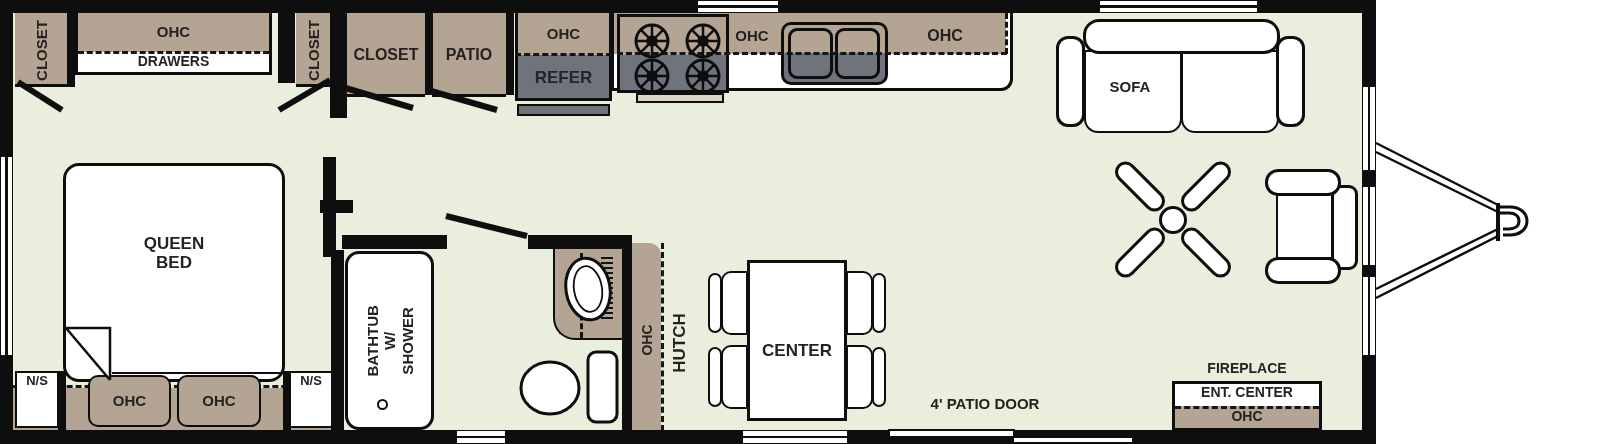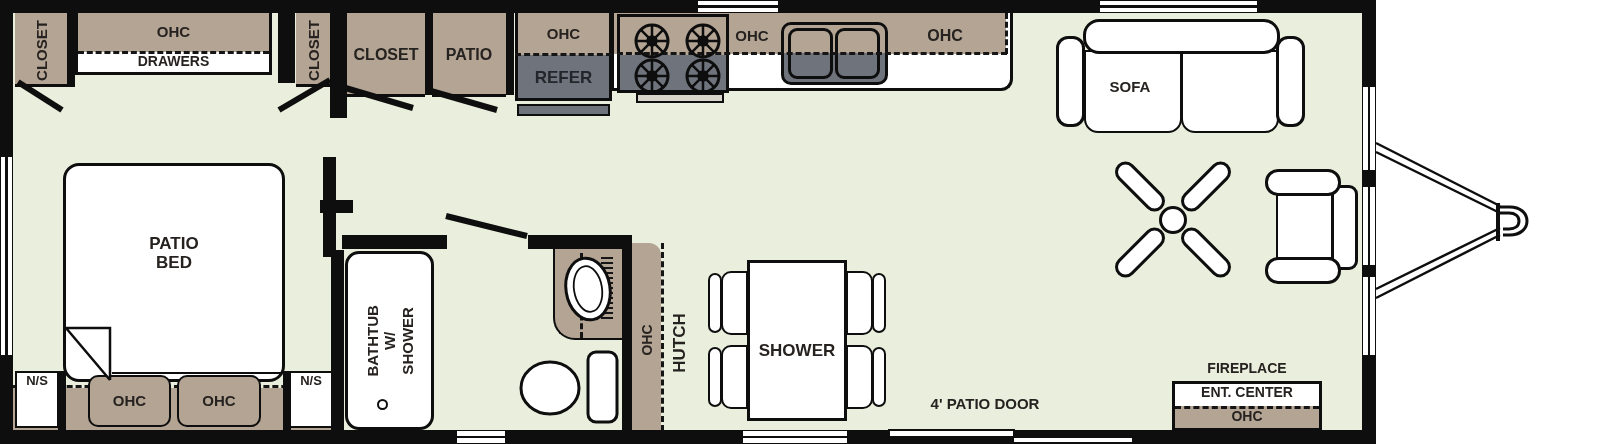--- a/index.html
+++ b/index.html
@@ -162,21 +162,21 @@
   <div class="abs lbl" style="left:712px;top:19px;width:80px;height:34px;font-size:15px;">
       <span>OHC</span>
     </div>
   <div class="abs lbl" style="left:905px;top:19px;width:80px;height:34px;font-size:16px;">
       <span>OHC</span>
     </div>
   <div class="abs lbl" style="left:1088px;top:76px;width:84px;height:22px;font-size:15px;">
       <span>SOFA</span>
     </div>
   <div class="abs lbl wrap" style="left:133px;top:226px;width:82px;height:56px;font-size:17px;">
-      <span style="width:70px;">PATIO BED</span>
+      <span style="width:70px;">QUEEN BED</span>
     </div>
   <div class="abs lbl" style="left:16px;top:372px;width:42px;height:18px;font-size:13px;">
       <span>N/S</span>
     </div>
   <div class="abs lbl" style="left:290px;top:372px;width:42px;height:18px;font-size:13px;">
       <span>N/S</span>
     </div>
   <div class="abs lbl" style="left:88px;top:375px;width:83px;height:52px;font-size:15px;">
       <span>OHC</span>
     </div>
@@ -189,21 +189,21 @@
   <div class="abs vlabel-cw" style="left:584px;top:268px;width:20px;height:44px;font-size:12px;">
       <span>MED</span>
     </div>
   <div class="abs vlabel" style="left:632px;top:305px;width:29px;height:70px;font-size:14px;">
       <span>OHC</span>
     </div>
   <div class="abs vlabel" style="left:664px;top:300px;width:32px;height:85px;font-size:17px;">
       <span>HUTCH</span>
     </div>
   <div class="abs lbl" style="left:750px;top:341px;width:94px;height:20px;font-size:17px;">
-      <span>SHOWER</span>
+      <span>CENTER</span>
     </div>
   <div class="abs lbl" style="left:895px;top:395px;width:180px;height:18px;font-size:15px;">
       <span>4' PATIO DOOR</span>
     </div>
   <div class="abs lbl" style="left:1187px;top:360px;width:120px;height:17px;font-size:14px;">
       <span>FIREPLACE</span>
     </div>
   <div class="abs lbl" style="left:1174px;top:383px;width:146px;height:20px;font-size:14px;">
       <span>ENT. CENTER</span>
     </div>

